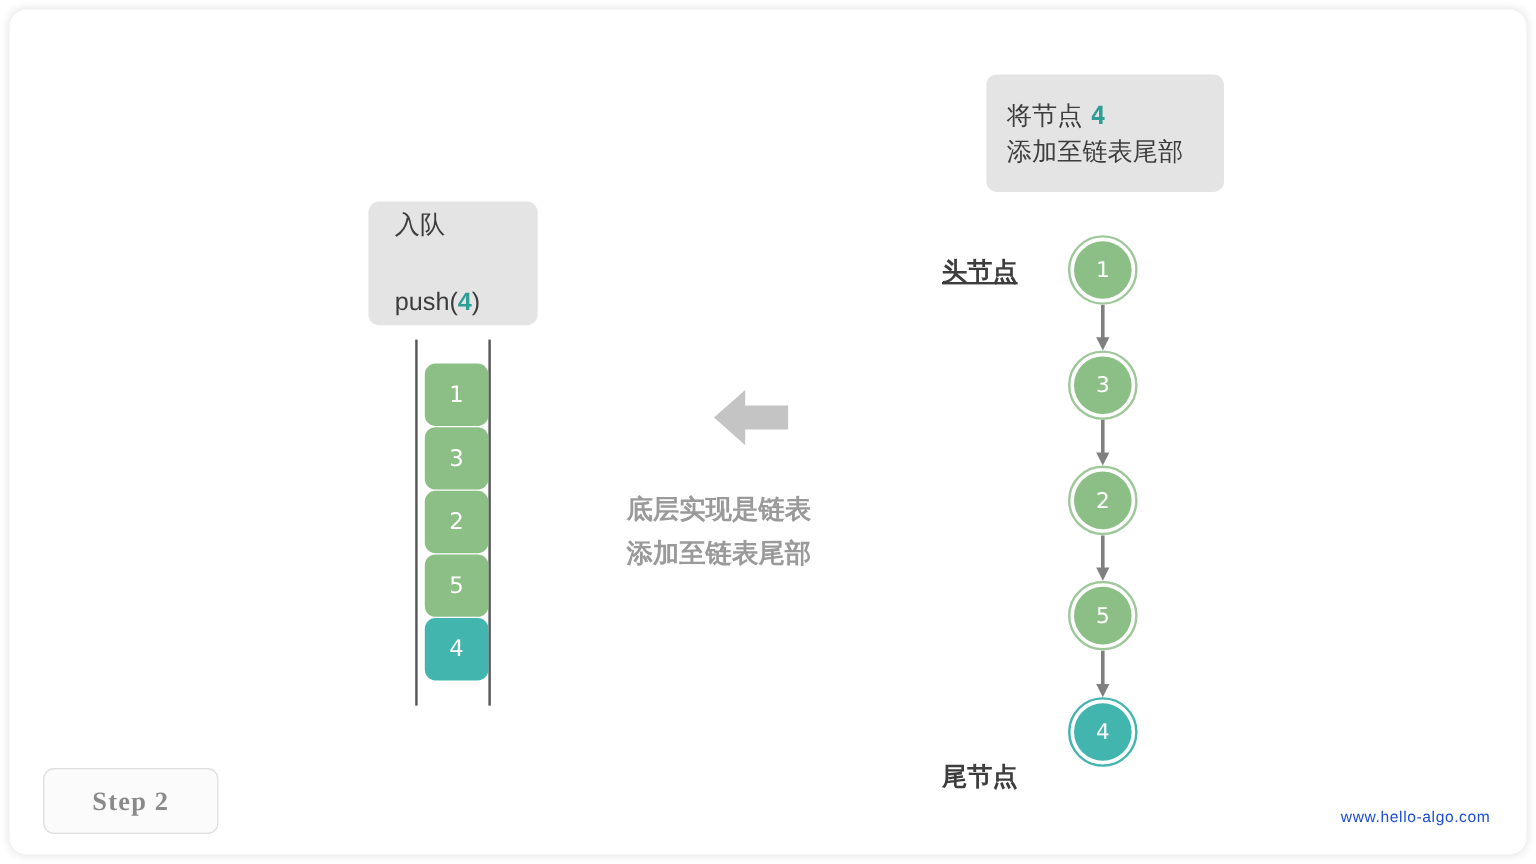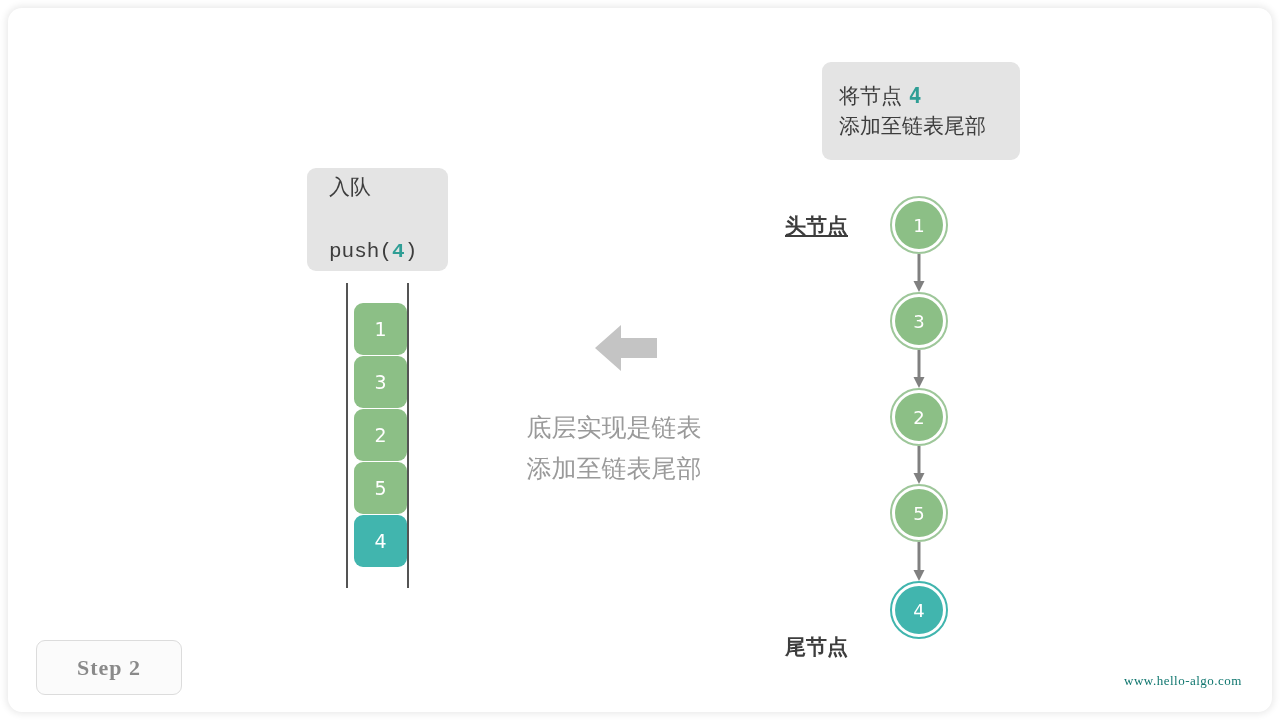--- a/index.html
+++ b/index.html
@@ -51,21 +51,21 @@
 
   #callout-push {
     left: 307px;
     top: 168px;
     width: 141px;
     height: 103px;
     padding: 0 0 0 22px;
     font-size: 21px;
   }
   #callout-push .code-line {
-    font-family: Liberation Mono, monospace;
+    font-family: Liberation Sans, sans-serif;
     font-size: 21px;
     letter-spacing: 0px;
     margin-top: 34px;
   }
   .accent-num {
     color: #2f9e95;
     font-weight: bold;
   }
 
   #callout-add {
@@ -126,27 +126,27 @@
   
   #center-arrow {
     position: absolute;
     left: 595px;
     top: 323px;
     width: 62px;
     height: 50px;
   }
   #center-caption {
     position: absolute;
-    left: 494px;
+    left: 479px;
     top: 408px;
     width: 240px;
     text-align: center;
     color: #9a9a9a;
-    font-weight: normal;
-    font-size: 25px;
+    font-weight: bold;
+    font-size: 22px;
     line-height: 1.62;
   }
   #center-caption .line { white-space: pre; }
   .node {
     position: absolute;
     left: 890px;
     width: 58px;
     height: 58px;
   }
   .node .ring {
@@ -208,22 +208,22 @@
     font-weight: bold;
     font-size: 22px;
     letter-spacing: 1px;
   }
 
   
   #watermark {
     position: absolute;
     right: 38px;
     top: 673px;
-    color: #0f766e;
-    font-family: Liberation Serif, serif;
+    color: #1d4ed8;
+    font-family: Liberation Sans, sans-serif;
     font-size: 13px;
     letter-spacing: 0.5px;
   }
 </style>
 </head>
 <body>
 
 <div id="canvas">
   <div class="card-frame"></div>
 

